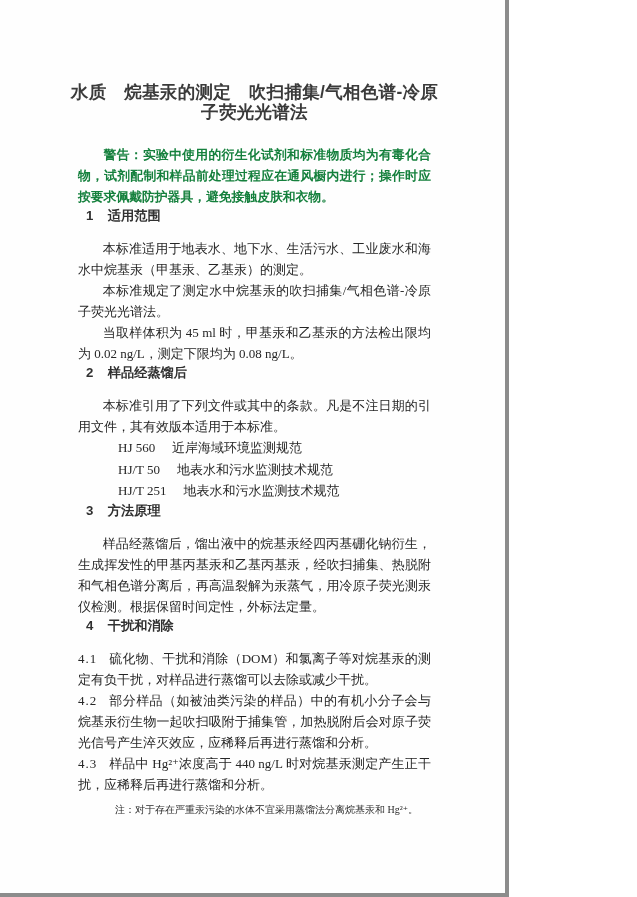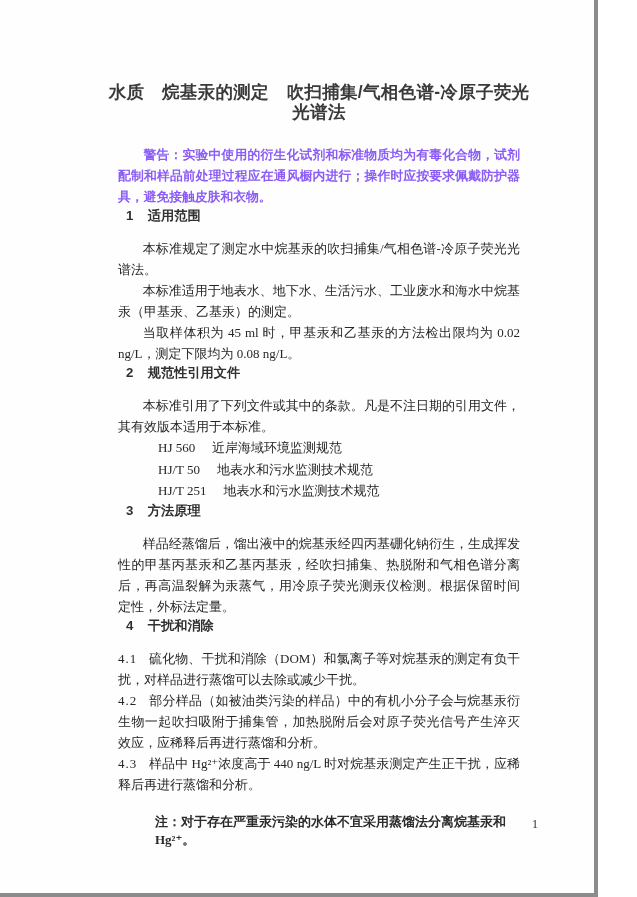--- a/index.html
+++ b/index.html
@@ -3,44 +3,44 @@
 <meta charset="utf-8">
 <style>
   * { margin: 0; padding: 0; box-sizing: border-box; }
   html, body {
     width: 637px; height: 897px;
     background: #ffffff;
     font-family: "Liberation Serif", "DejaVu Serif", serif;
   }
   .doc-page {
     position: relative;
-    width: 598px; height: 897px;
+    width: 509px; height: 897px;
     background: #fefefe;
     border-right: 4px solid #8c8c8c;
     border-bottom: 4px solid #8c8c8c;
-    padding: 82px 74px 0 118px;
+    padding: 82px 74px 0 78px;
     color: #262626;
     overflow: hidden;
   }
   .doc-title {
     font-family: "Liberation Sans", "DejaVu Sans", sans-serif;
     font-size: 17.5px;
     line-height: 20px;
     font-weight: bold;
     color: #3a3a3a;
     text-align: center;
     margin: 0 -14px 22px -14px;
     letter-spacing: 0.3px;
   }
   .warning {
     font-family: "Liberation Sans", "DejaVu Sans", sans-serif;
     font-weight: bold;
     font-size: 12.8px;
     line-height: 21px;
-    color: #8b5cf6;
+    color: #15803d;
     text-align: justify;
     text-indent: 2em;
   }
   .sec-head {
     font-family: "Liberation Sans", "DejaVu Sans", sans-serif;
     font-size: 13.2px;
     line-height: 14px;
     font-weight: bold;
     color: #303030;
     margin: 2px 0 15px 0;
@@ -59,26 +59,25 @@
     padding-left: 40px;
   }
   .ref-code { margin-right: 1.3em; }
   .clause {
     font-size: 13px;
     line-height: 21px;
     text-align: justify;
   }
   .clause-num { margin-right: 0.9em; letter-spacing: 1px; }
   .note {
-    font-size: 13px;
+    font-size: 10px;
     line-height: 18px;
     padding-left: 37px;
-    margin-top: 18px;
+    margin-top: 6px;
     color: #2b2b2b;
-    font-weight: bold;
   }
   .page-number {
     position: absolute;
     top: 817px; left: 532px;
     font-size: 12px;
     color: #1d2340;
   }
 </style>
 </head>
 <body>
@@ -86,28 +85,28 @@
 <div class="doc-page">
 
   <h1 class="doc-title">水质　烷基汞的测定　吹扫捕集/气相色谱-冷原子荧光光谱法</h1>
 
   <p class="warning">警告：实验中使用的衍生化试剂和标准物质均为有毒化合物，试剂配制和样品前处理过程应在通风橱内进行；操作时应按要求佩戴防护器具，避免接触皮肤和衣物。</p>
 
   <section>
     <h2 class="sec-head">
       <span class="sec-num">1</span><span>适用范围</span>
     </h2>
+    <p class="para">本标准适用于地表水、地下水、生活污水、工业废水和海水中烷基汞（甲基汞、乙基汞）的测定。</p>
     <p class="para">本标准规定了测定水中烷基汞的吹扫捕集/气相色谱-冷原子荧光光谱法。</p>
-    <p class="para">本标准适用于地表水、地下水、生活污水、工业废水和海水中烷基汞（甲基汞、乙基汞）的测定。</p>
     <p class="para">当取样体积为 45 ml 时，甲基汞和乙基汞的方法检出限均为 0.02 ng/L，测定下限均为 0.08 ng/L。</p>
   </section>
 
   <section>
     <h2 class="sec-head">
-      <span class="sec-num">2</span><span>规范性引用文件</span>
+      <span class="sec-num">2</span><span>样品经蒸馏后</span>
     </h2>
     <p class="para">本标准引用了下列文件或其中的条款。凡是不注日期的引用文件，其有效版本适用于本标准。</p>
     <p class="ref">
       <span class="ref-code">HJ 560</span><span>近岸海域环境监测规范</span>
     </p>
     <p class="ref">
       <span class="ref-code">HJ/T 50</span><span>地表水和污水监测技术规范</span>
     </p>
     <p class="ref">
       <span class="ref-code">HJ/T 251</span><span>地表水和污水监测技术规范</span>

